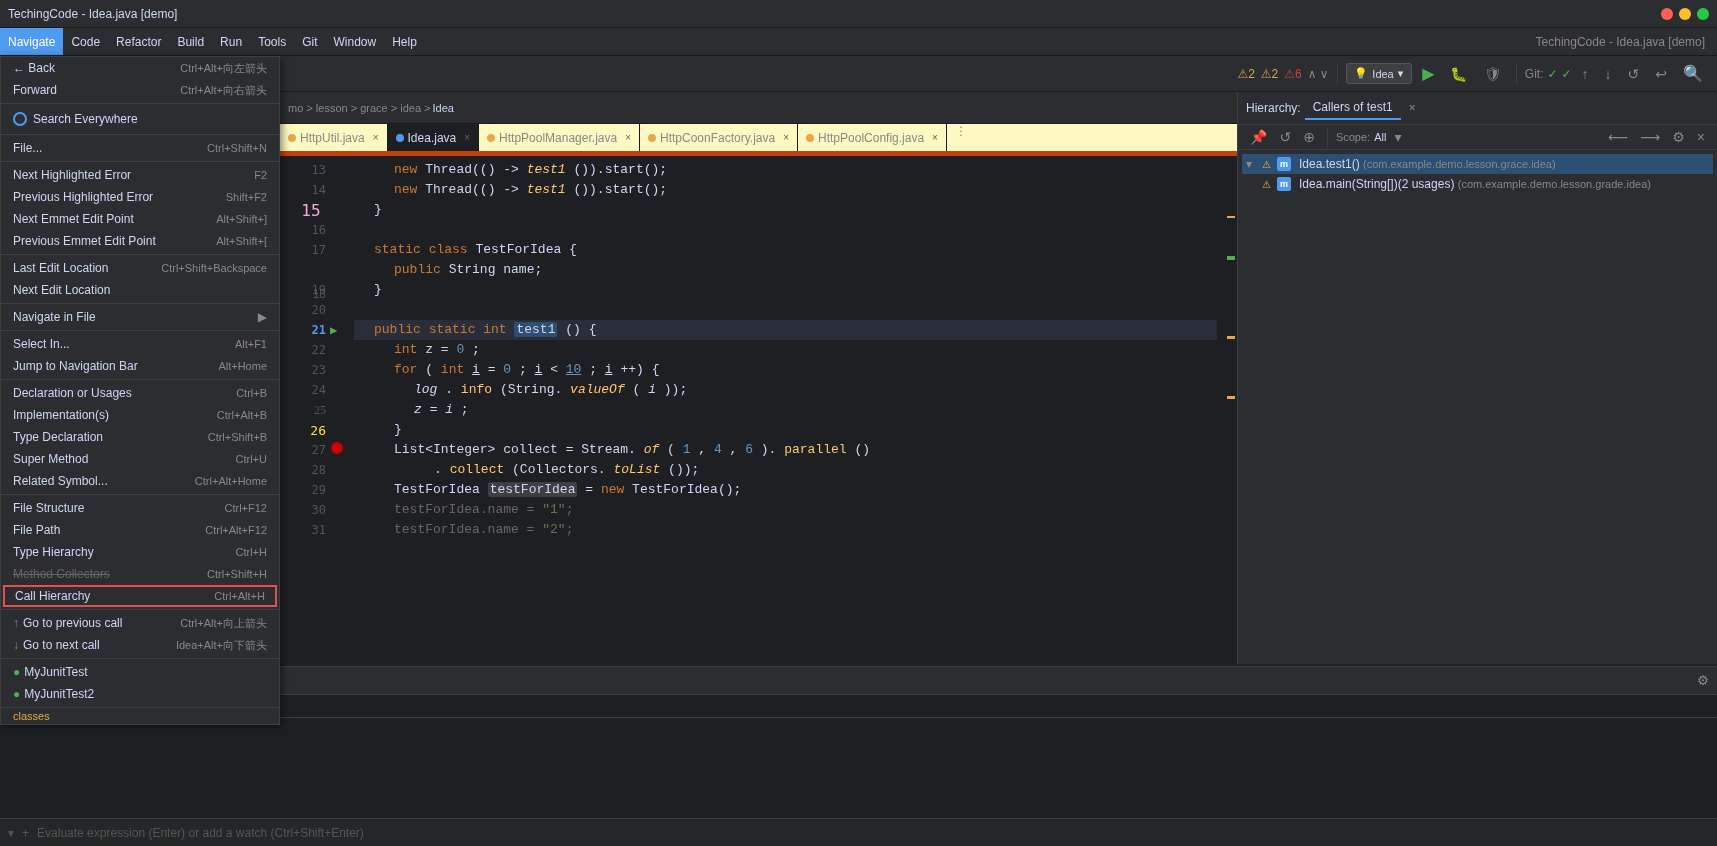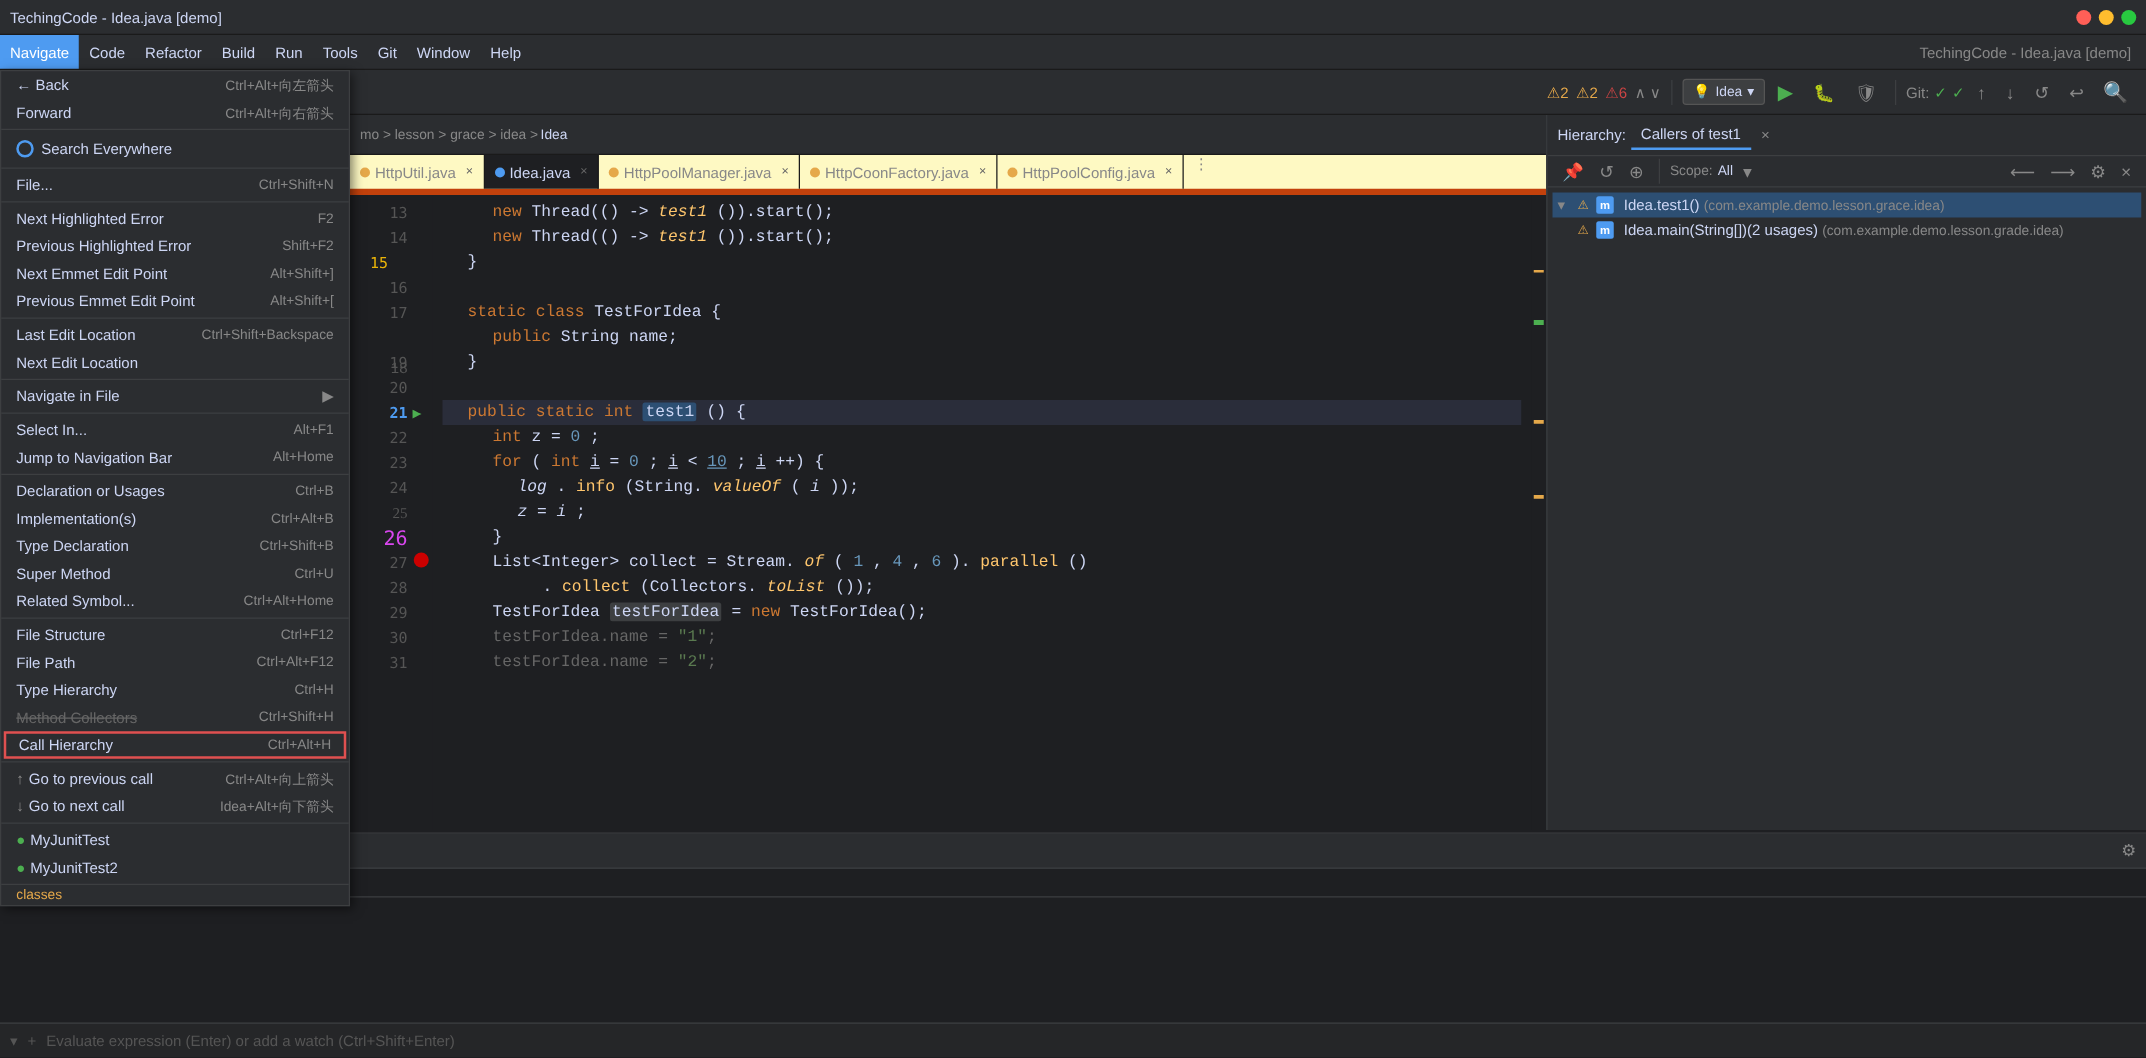--- a/index.html
+++ b/index.html
@@ -580,21 +580,21 @@
 
         <div style="display:flex; align-items:center; height:20px; gap:4px;">
           <span style="width:30px; text-align:right; color:#555; font-size:12px; font-family:monospace;">13</span>
           <span style="width:16px; color:#4e9bf1; font-size:10px;"></span>
         </div>
         <div style="display:flex; align-items:center; height:20px; gap:4px;">
           <span style="width:30px; text-align:right; color:#555; font-size:12px; font-family:monospace;">14</span>
           <span style="width:16px;"></span>
         </div>
         <div style="display:flex; align-items:center; height:20px; gap:4px;">
-          <span style="width:30px; text-align:left; color:#eab308; font-size:12px; font-family:monospace;">15</span>
+          <span style="width:30px; text-align:center; color:#f9a8d4; font-size:16px; font-family:monospace;">15</span>
           <span style="width:16px;"></span>
         </div>
         <div style="display:flex; align-items:center; height:20px; gap:4px;">
           <span style="width:30px; text-align:right; color:#555; font-size:12px; font-family:monospace;">16</span>
           <span style="width:16px;"></span>
         </div>
         <div style="display:flex; align-items:center; height:20px; gap:4px;">
           <span style="width:30px; text-align:right; color:#555; font-size:12px; font-family:monospace;">17</span>
           <span style="width:16px;"></span>
         </div>
@@ -624,21 +624,21 @@
         </div>
         <div style="display:flex; align-items:center; height:20px; gap:4px;">
           <span style="width:30px; text-align:right; color:#555; font-size:12px; font-family:monospace;">24</span>
           <span style="width:16px;"></span>
         </div>
         <div style="display:flex; align-items:center; height:20px; gap:4px;">
           <span style="width:30px; text-align:right; color:#555; font-size:12px; font-family:Liberation Serif, serif;">25</span>
           <span style="width:16px;"></span>
         </div>
         <div style="display:flex; align-items:center; height:20px; gap:4px;">
-          <span style="width:30px; text-align:right; color:#d946ef; font-size:16px; font-family:monospace;">26</span>
+          <span style="width:30px; text-align:right; color:#fde047; font-size:13px; font-family:monospace;">26</span>
           <span style="width:16px;"></span>
         </div>
         <div style="display:flex; align-items:center; height:20px; gap:4px;">
           <span style="width:30px; text-align:right; color:#555; font-size:12px; font-family:monospace;">27</span>
           <span style="width:16px;">
             <svg width="14" height="14" viewBox="0 0 14 14">
               <circle cx="7" cy="7" r="6" fill="#cc0000"></circle>
             </svg>
           </span>
         </div>

